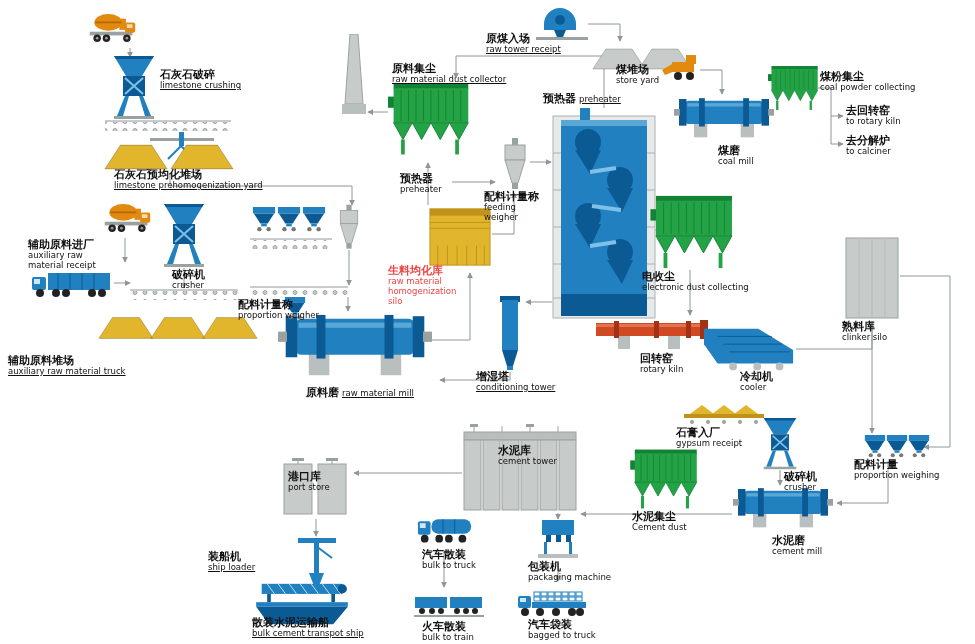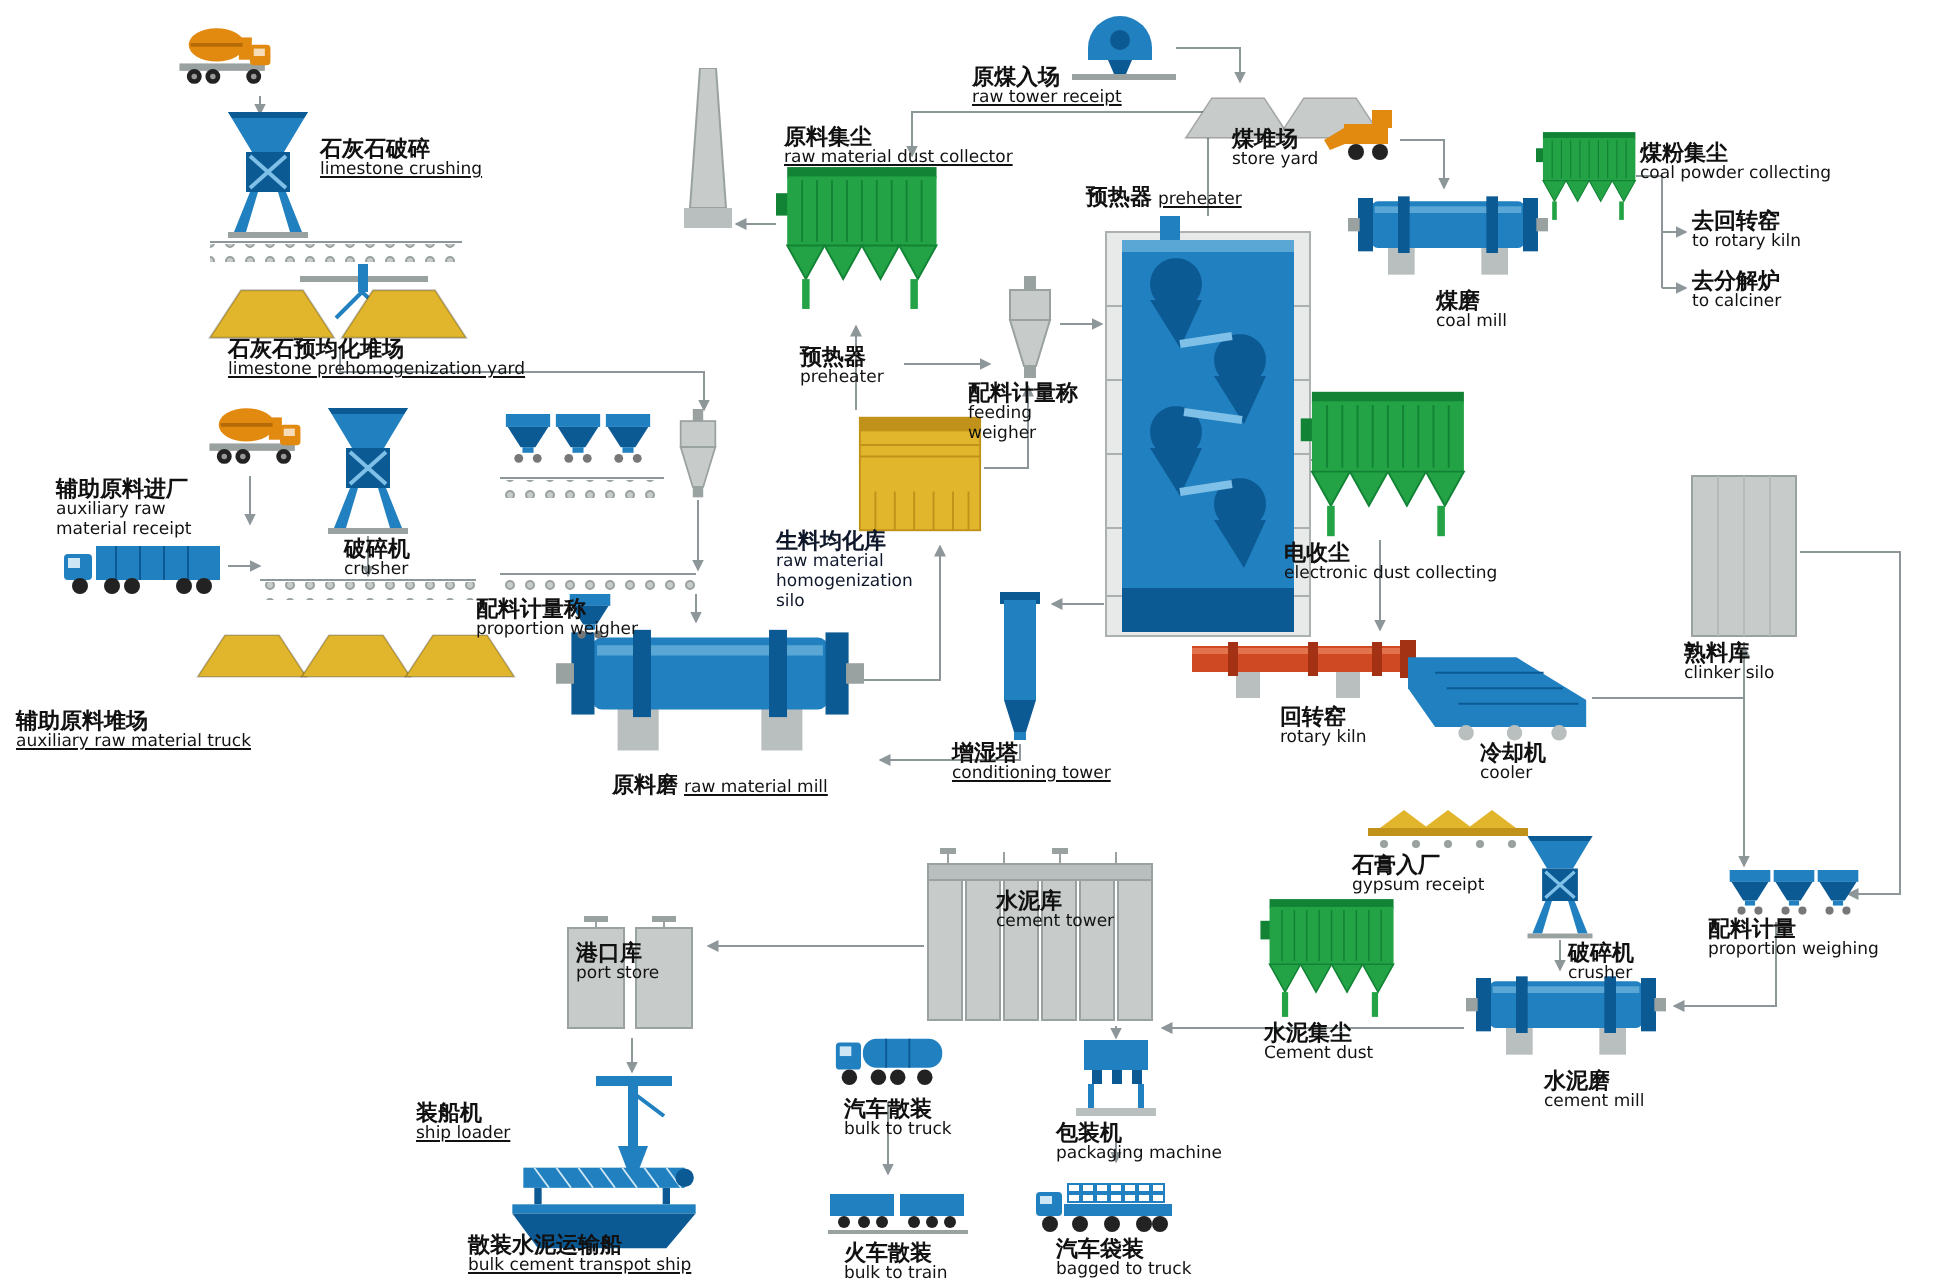--- a/index.html
+++ b/index.html
@@ -5,21 +5,21 @@
   html,body{margin:0;padding:0;background:#fff}
   #stage{position:relative;width:975px;height:644px;background:#ffffff;overflow:hidden;
          font-family:"DejaVu Sans","Liberation Sans",sans-serif}
   .wires{position:absolute;left:0;top:0;z-index:1}
   .ic{position:absolute;z-index:2}
   .lbl{position:absolute;z-index:3;display:flex;flex-direction:column;color:#111;line-height:10px}
   .lbl .zh{font-size:11px;font-weight:bold}
   .lbl .en{font-size:8.5px}
   .lbl.row{flex-direction:row;gap:3px;align-items:baseline;white-space:nowrap}
   .lbl.ul .en{text-decoration:underline}
-  .lbl.org{color:#0f172a}
+  .lbl.org{color:#ef4444}
 </style>
 </head>
 <body>
 
 <svg width="0" height="0" style="position:absolute">
 <defs>
 <symbol id="s-mixer" viewBox="0 0 56 40">
   <rect x="4" y="24" width="46" height="4" fill="#9aa2a1"></rect>
   <g fill="#e2890f">
           <ellipse cx="24" cy="14" rx="15" ry="9"></ellipse>
@@ -615,21 +615,21 @@
       <span class="en">cement tower</span>
     </div>
   <div class="lbl" style="left:288px;top:472px;width:70px">
       <span class="zh">港口库</span>
       <span class="en">port store</span>
     </div>
   <div class="lbl ul" style="left:208px;top:552px;width:80px">
       <span class="zh">装船机</span>
       <span class="en">ship loader</span>
     </div>
-  <div class="lbl ul" style="left:234px;top:618px;width:170px">
+  <div class="lbl ul" style="left:252px;top:618px;width:170px">
       <span class="zh">散装水泥运输船</span>
       <span class="en">bulk cement transpot ship</span>
     </div>
   <div class="lbl" style="left:422px;top:550px;width:90px">
       <span class="zh">汽车散装</span>
       <span class="en">bulk to truck</span>
     </div>
   <div class="lbl" style="left:422px;top:622px;width:90px">
       <span class="zh">火车散装</span>
       <span class="en">bulk to train</span>

